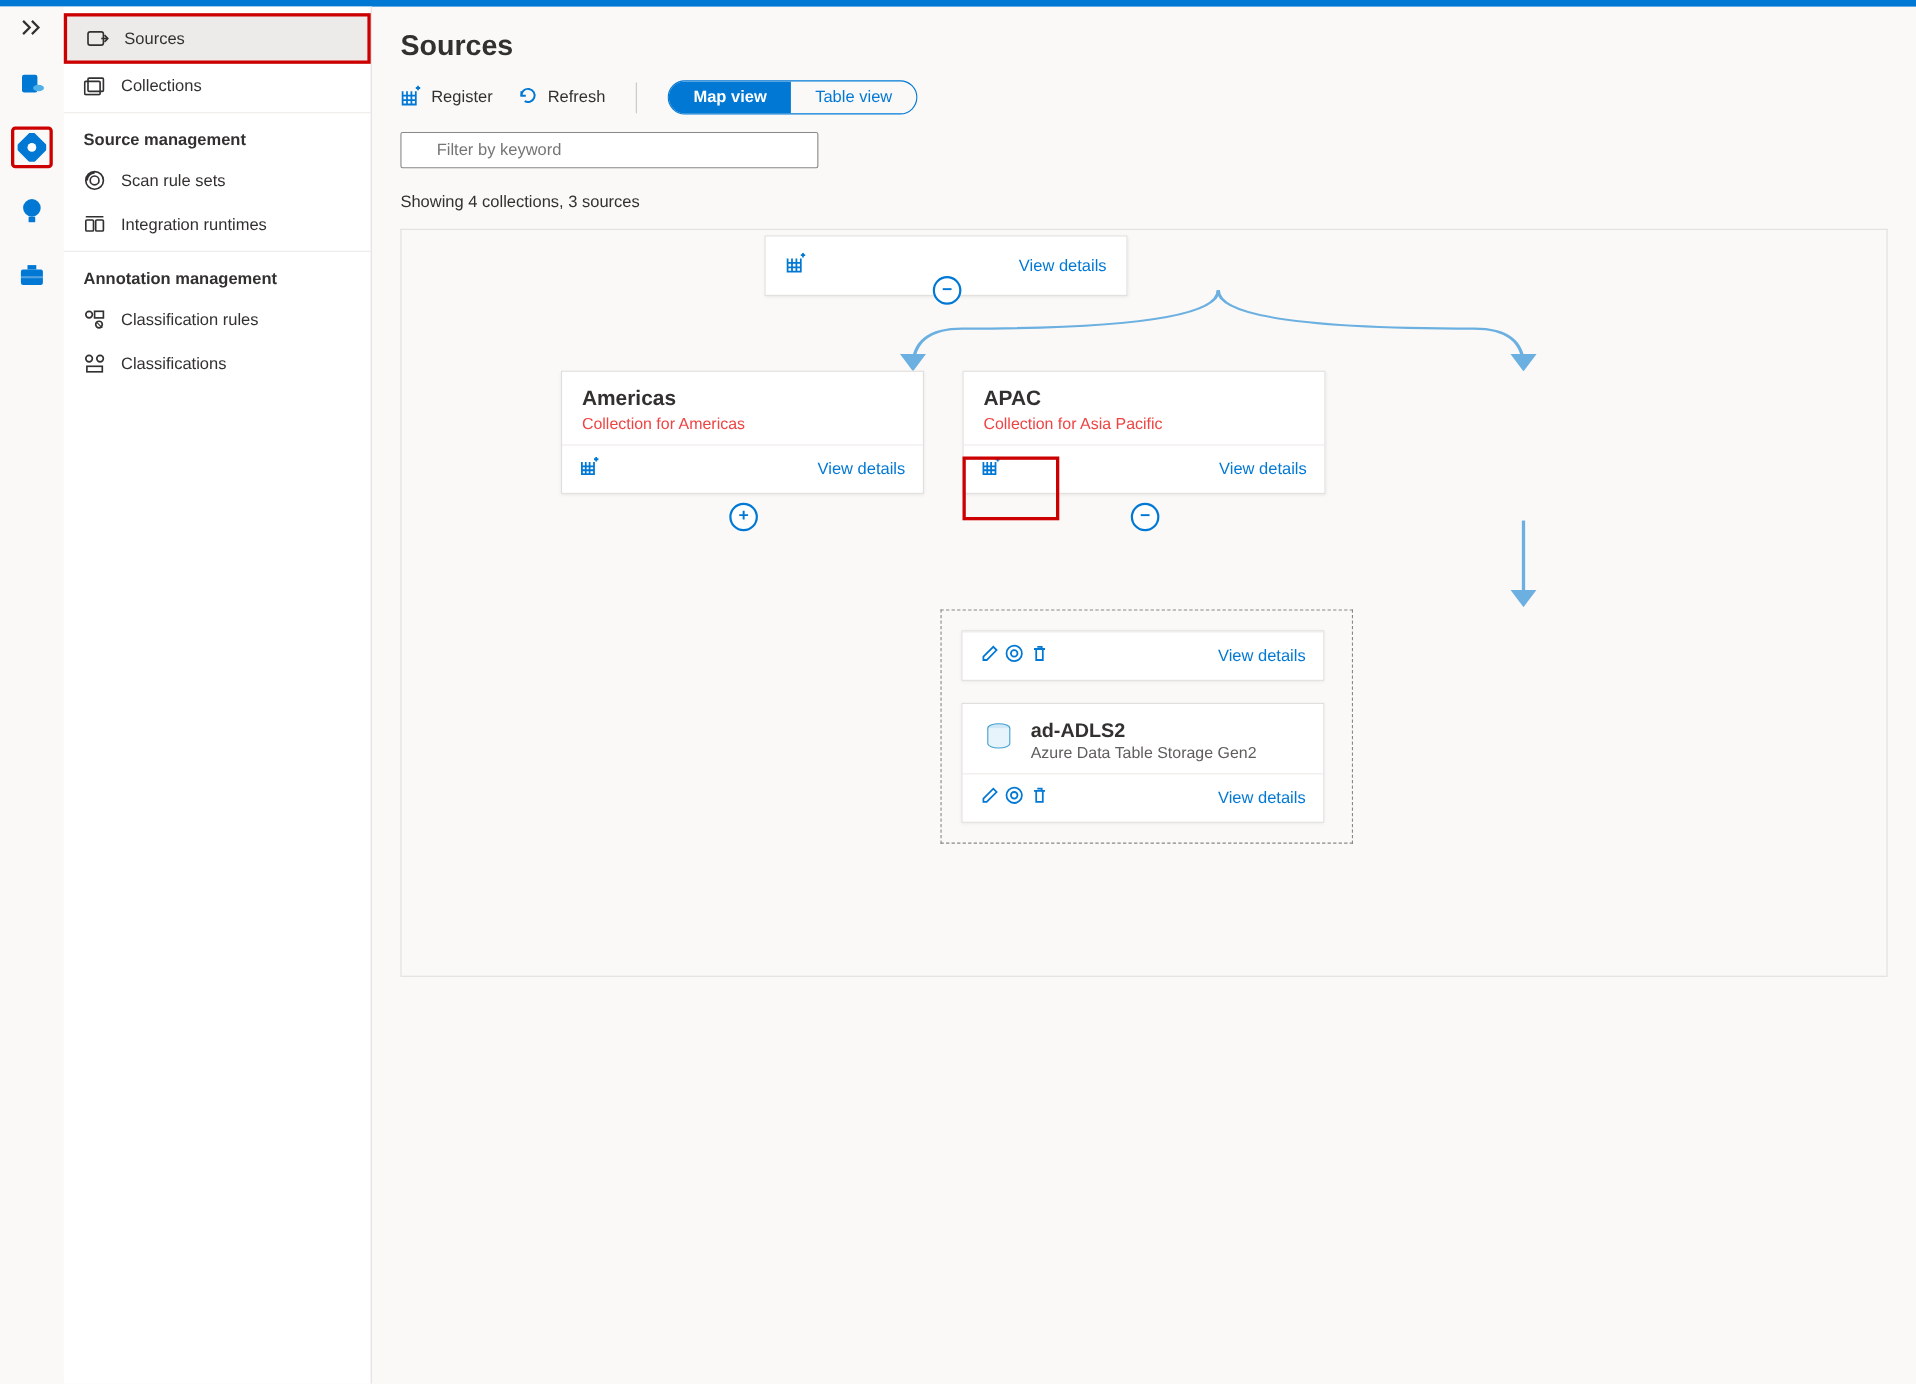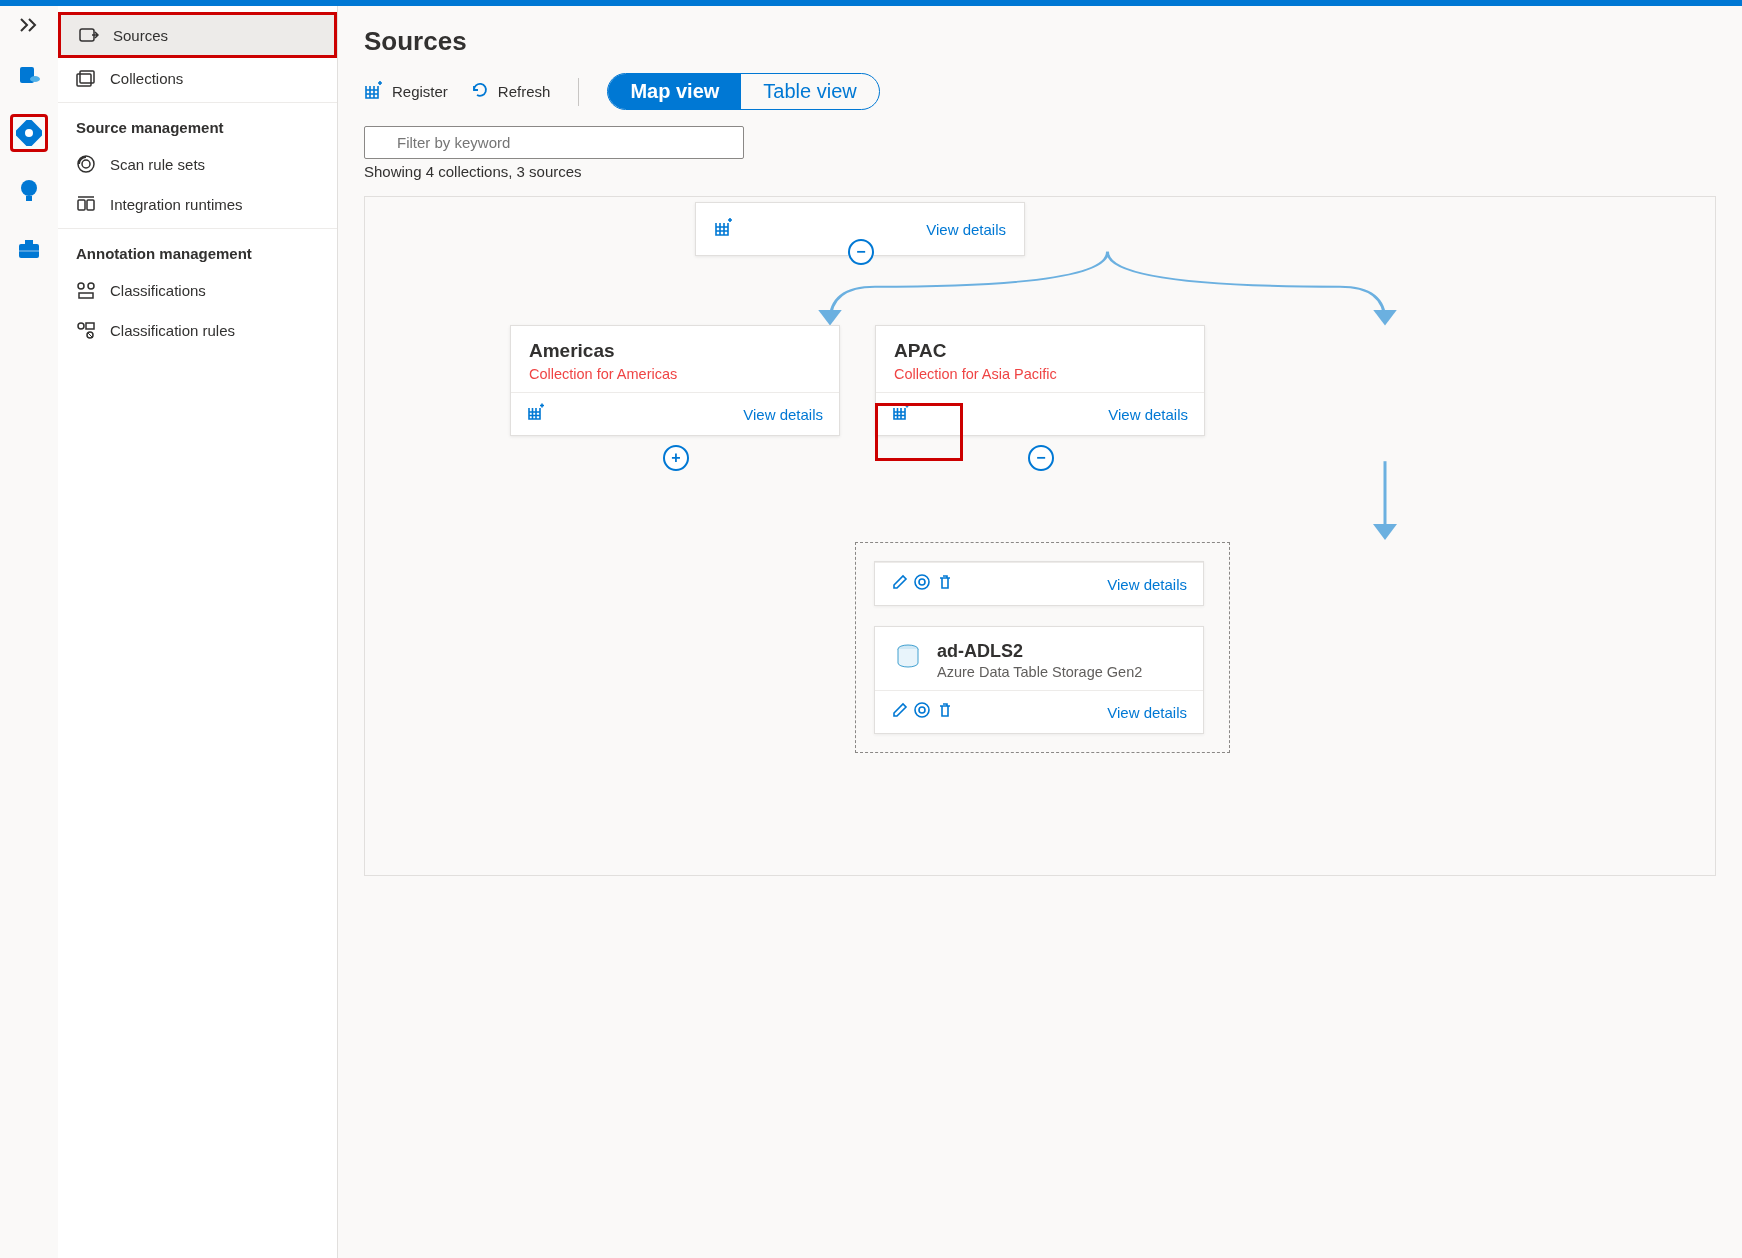--- a/index.html
+++ b/index.html
@@ -17,25 +17,25 @@
   .side-heading { font-weight:600; font-size:15px; padding: 16px 18px 8px; border-top:1px solid #edebe9; margin-top:4px;}
   .side-heading:first-of-type { border-top:none; }
   .side-item.highlighted { border: 3px solid #c00; }
   .main { flex:1; padding: 20px 26px; overflow:auto; position:relative; }
   .page-title { font-size: 26px; font-weight:600; margin-bottom: 16px; }
   .toolbar { display:flex; align-items:center; gap: 22px; margin-bottom:16px; }
   .tool-btn { display:flex; align-items:center; gap:8px; color:#323130; cursor:pointer; font-size:15px; }
   .tool-btn .ic { color:#0078d4; }
   .divider { width:1px; height:28px; background:#c8c6c4; margin: 0 6px; }
   .view-toggle { display:flex; border:1px solid #0078d4; border-radius: 20px; overflow:hidden; }
-  .view-toggle .seg { padding:6px 22px; font-size:20px; cursor:pointer; }
+  .view-toggle .seg { padding:6px 22px; font-size:15px; cursor:pointer; }
   .view-toggle .seg.active { background:#0078d4; color:#fff; font-weight:600; }
   .view-toggle .seg.inactive { color:#0078d4; }
   .filter-input { width: 380px; padding:7px 10px 7px 32px; border:1px solid #8a8886; border-radius:2px; font-size:15px; color:#605e5c; background:#fff; position:relative; }
-  .filter-wrap { position:relative; width:380px; margin-bottom:4px;}
+  .filter-wrap { position:relative; width:380px; margin-bottom:22px;}
   .filter-wrap .fic { position:absolute; left:8px; top:8px; color:#605e5c; }
   .status-line { font-size:15px; color:#323130; margin-bottom:16px; }
   .canvas { border:1px solid #e1dfdd; background:#faf9f8; padding: 20px; min-height: 680px; position:relative; }
   .node-card { background:#fff; border:1px solid #e1dfdd; box-shadow:0 1px 3px rgba(0,0,0,0.08); width: 330px; position:absolute; }
   .node-card .hdr { padding: 14px 18px 10px; }
   .node-card .hdr .title { font-size:19px; font-weight:600; }
   .node-card .hdr .sub { font-size:14.5px; color:#ef4444; margin-top:4px; }
   .node-card .ftr { border-top:1px solid #edebe9; display:flex; align-items:center; justify-content:space-between; padding:10px 16px; }
   .node-card .ftr .icons { display:flex; gap:16px; color:#0078d4; }
   .node-card .ftr .icons .ibtn { cursor:pointer; }
@@ -130,36 +130,36 @@
             <path d="M2 2 L18 2" stroke="#323130" stroke-width="1.5"></path>
           </svg>
       </span>
       <span>Integration runtimes</span>
     </div>
     <div class="side-heading">Annotation management</div>
     <div class="side-item">
       <span class="icon">
         <svg width="20" height="18">
             <circle cx="5" cy="5" r="3" fill="none" stroke="#323130" stroke-width="1.5"></circle>
-            <circle cx="15" cy="5" r="3" fill="none" stroke="#323130" stroke-width="1.5"></circle>
-            <rect x="3" y="12" width="14" height="5" fill="none" stroke="#323130" stroke-width="1.5"></rect>
-          </svg>
-      </span>
-      <span>Classifications</span>
-    </div>
-    <div class="side-item">
-      <span class="icon">
-        <svg width="20" height="18">
-            <circle cx="5" cy="5" r="3" fill="none" stroke="#323130" stroke-width="1.5"></circle>
             <rect x="10" y="2" width="8" height="6" fill="none" stroke="#323130" stroke-width="1.5"></rect>
             <circle cx="14" cy="14" r="3" fill="none" stroke="#323130" stroke-width="1.5"></circle>
             <path d="M17 17 L12 12" stroke="#323130" stroke-width="1"></path>
           </svg>
       </span>
       <span>Classification rules</span>
+    </div>
+    <div class="side-item">
+      <span class="icon">
+        <svg width="20" height="18">
+            <circle cx="5" cy="5" r="3" fill="none" stroke="#323130" stroke-width="1.5"></circle>
+            <circle cx="15" cy="5" r="3" fill="none" stroke="#323130" stroke-width="1.5"></circle>
+            <rect x="3" y="12" width="14" height="5" fill="none" stroke="#323130" stroke-width="1.5"></rect>
+          </svg>
+      </span>
+      <span>Classifications</span>
     </div>
   </div>
 
   <div class="main">
     <div class="page-title">Sources</div>
 
     <div class="toolbar">
       <div class="tool-btn">
         <span class="ic">
           <svg class="reg-svg" width="20" height="20">

